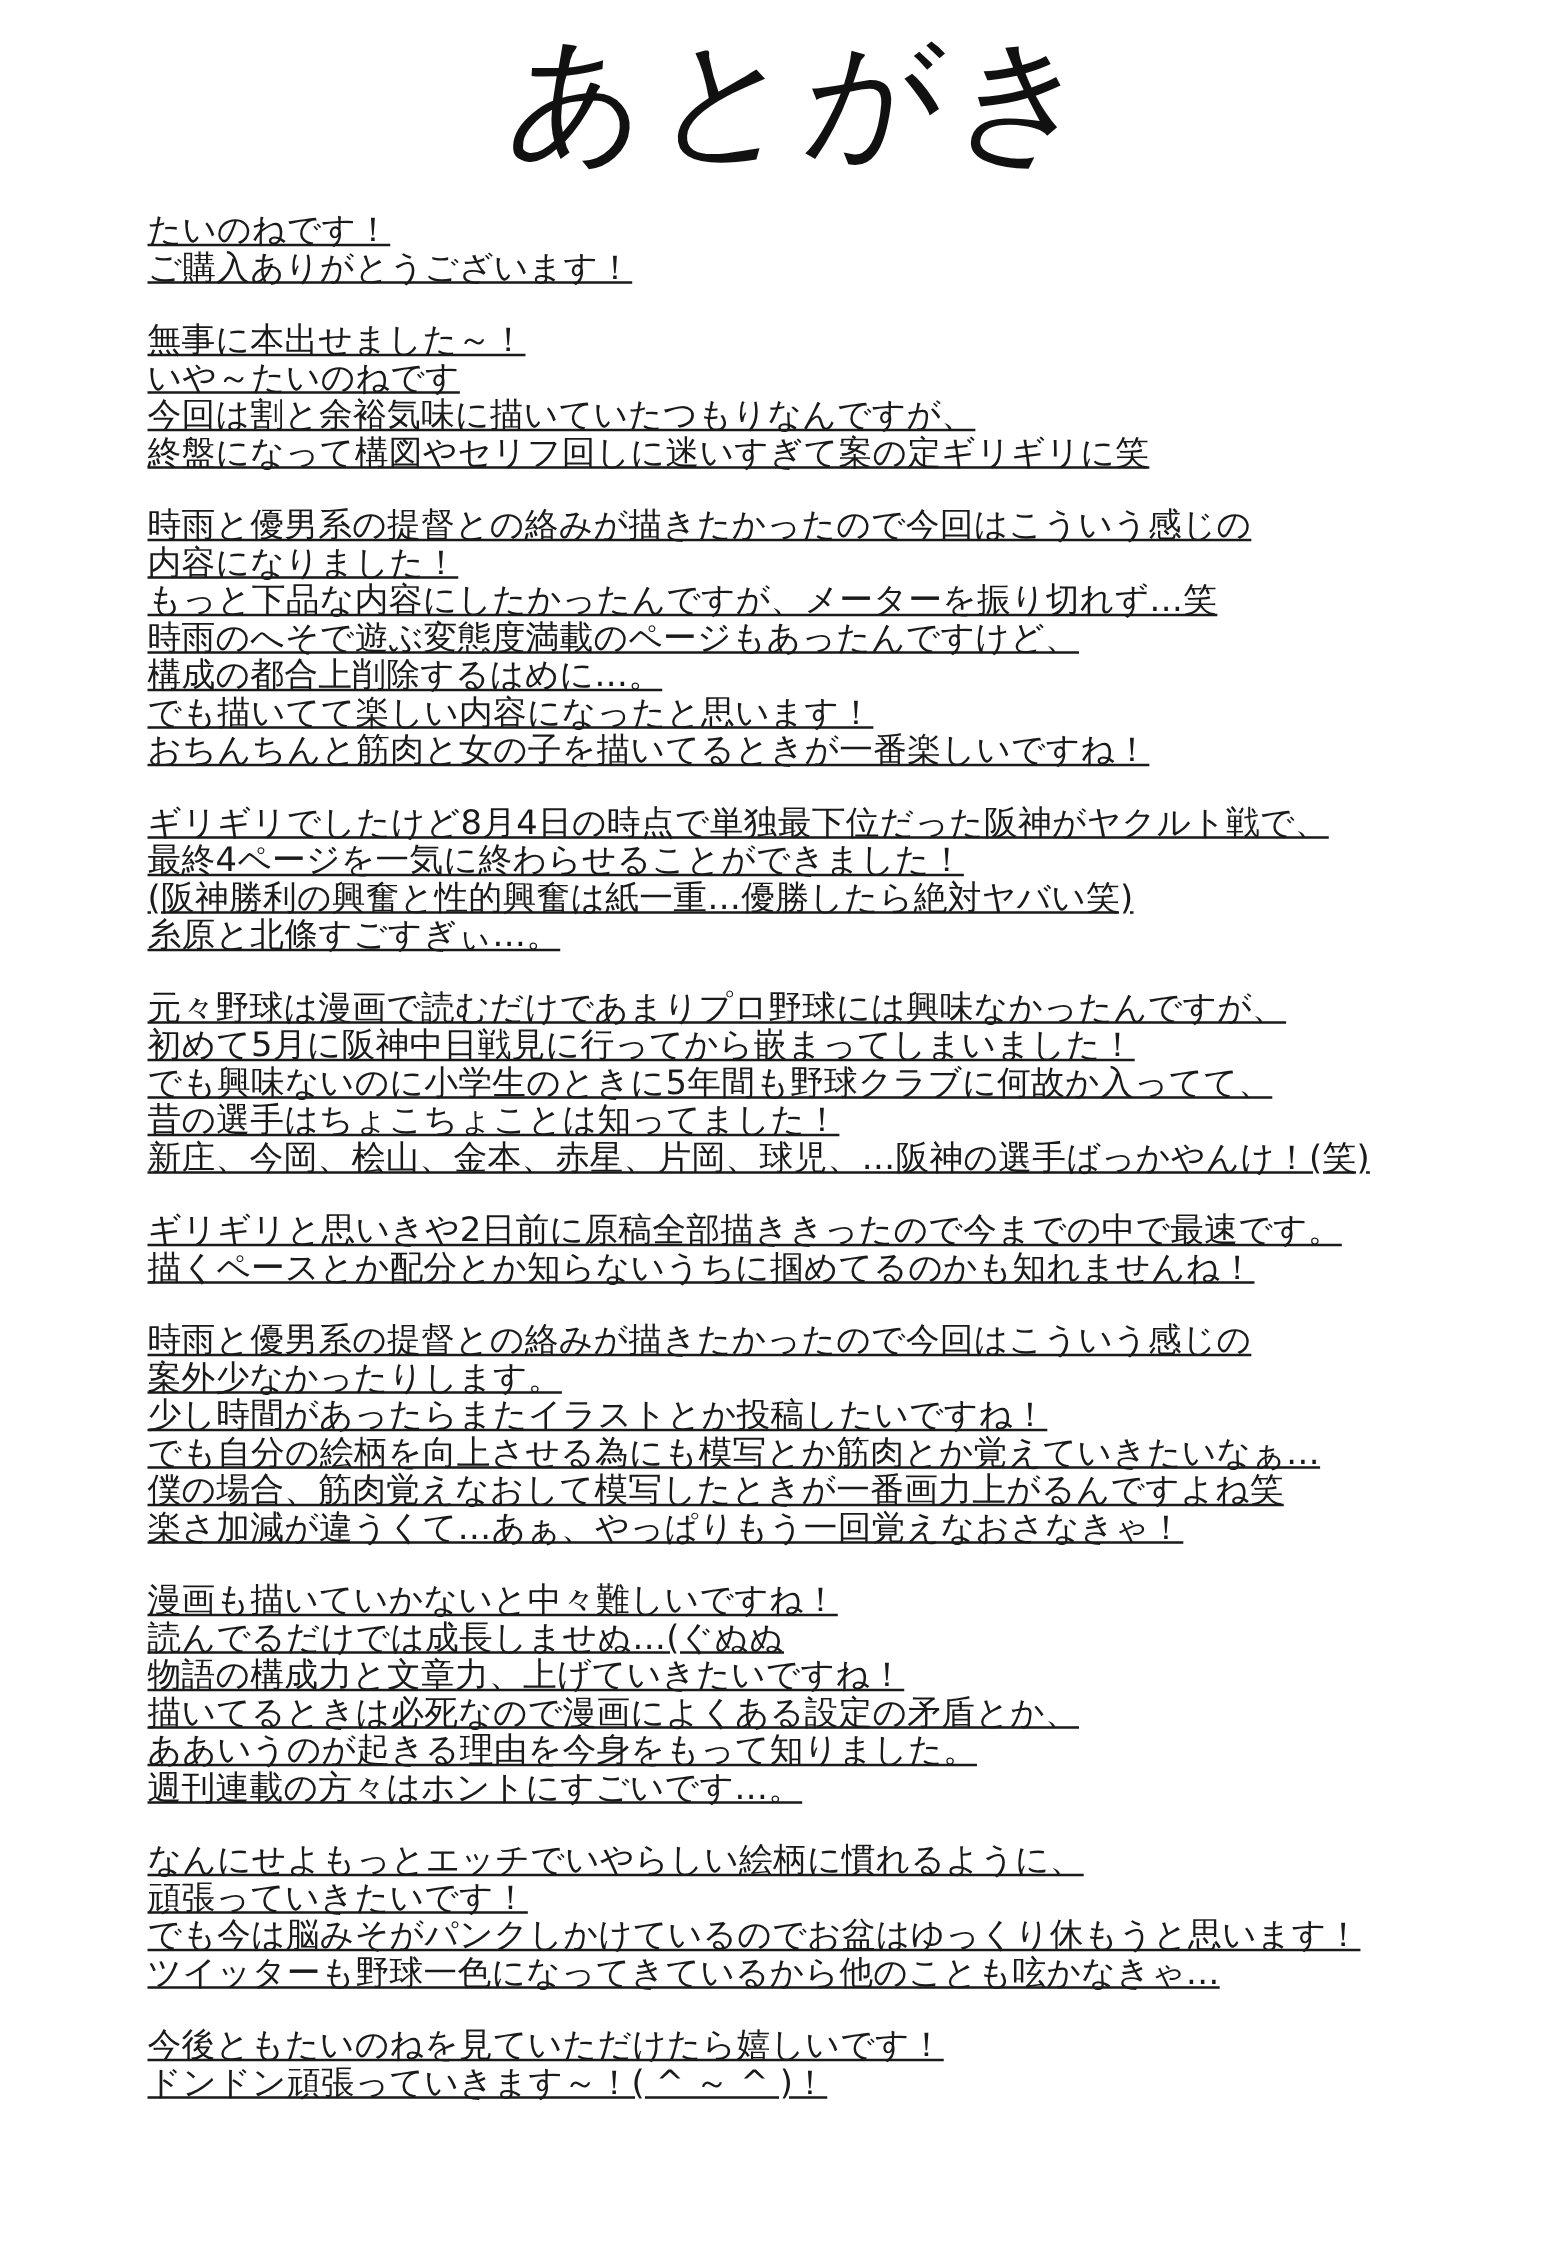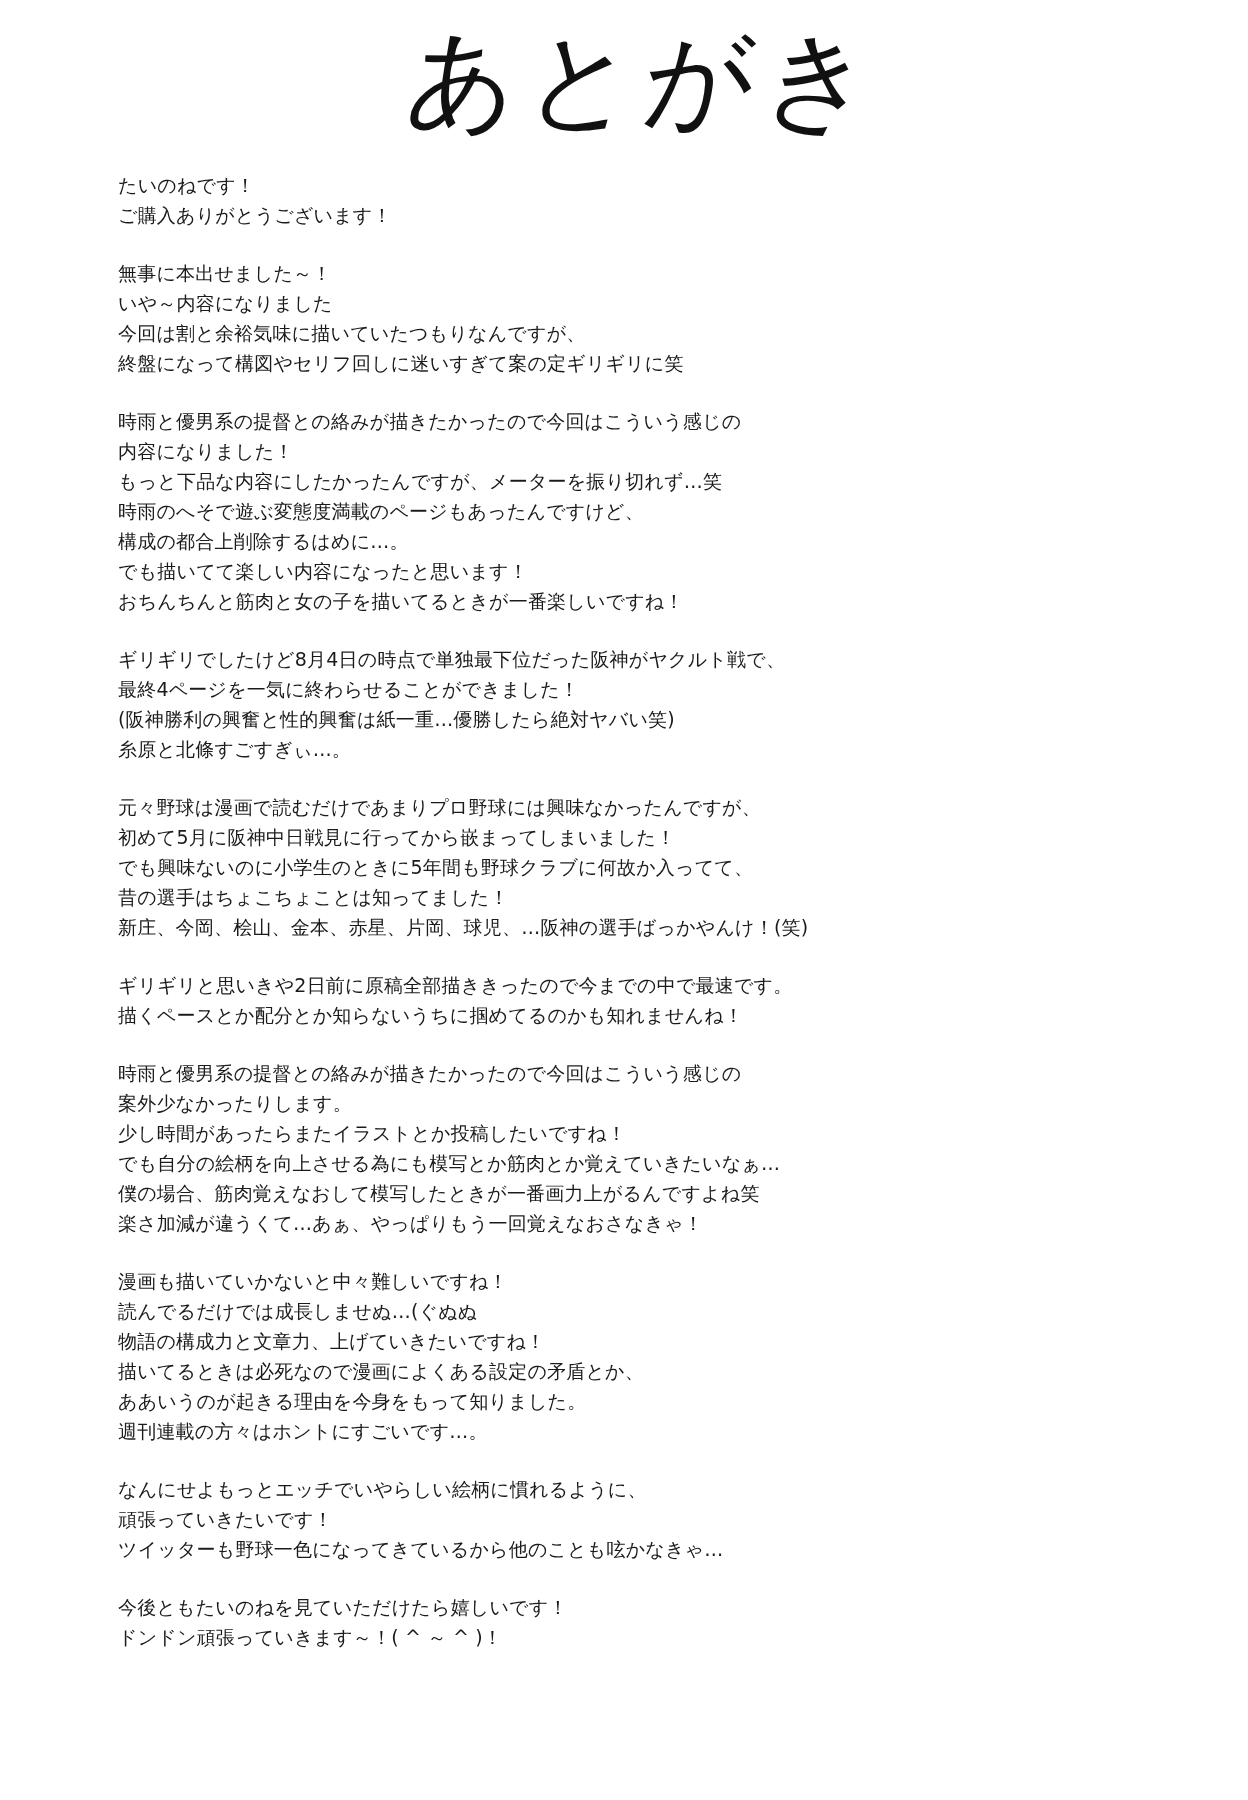--- a/index.html
+++ b/index.html
@@ -39,44 +39,45 @@
     width: 1010px;
   }
   .para {
     margin: 0 0 28px 0;
   }
   .para:last-child {
     margin-bottom: 0;
   }
   .line {
     font-family: "DejaVu Sans", sans-serif;
-    font-size: 19px;
+    font-size: 27px;
     line-height: 30px;
     letter-spacing: 0.2px;
     white-space: pre-wrap;
     color: #1a1a1a;
+    text-decoration: underline;
   }
 </style>
 </head>
 <body>
 
 <div class="page">
 
   <div class="title">あとがき</div>
 
   <div class="body">
 
     <div class="para">
       <div class="line">たいのねです！</div>
       <div class="line">ご購入ありがとうございます！</div>
     </div>
 
     <div class="para">
       <div class="line">無事に本出せました～！</div>
-      <div class="line">いや～内容になりました</div>
+      <div class="line">いや～たいのねです</div>
       <div class="line">今回は割と余裕気味に描いていたつもりなんですが、</div>
       <div class="line">終盤になって構図やセリフ回しに迷いすぎて案の定ギリギリに笑</div>
     </div>
 
     <div class="para">
       <div class="line">時雨と優男系の提督との絡みが描きたかったので今回はこういう感じの</div>
       <div class="line">内容になりました！</div>
       <div class="line">もっと下品な内容にしたかったんですが、メーターを振り切れず…笑</div>
       <div class="line">時雨のへそで遊ぶ変態度満載のページもあったんですけど、</div>
       <div class="line">構成の都合上削除するはめに…。</div>
@@ -118,20 +119,21 @@
       <div class="line">読んでるだけでは成長しませぬ…(ぐぬぬ</div>
       <div class="line">物語の構成力と文章力、上げていきたいですね！</div>
       <div class="line">描いてるときは必死なので漫画によくある設定の矛盾とか、</div>
       <div class="line">ああいうのが起きる理由を今身をもって知りました。</div>
       <div class="line">週刊連載の方々はホントにすごいです…。</div>
     </div>
 
     <div class="para">
       <div class="line">なんにせよもっとエッチでいやらしい絵柄に慣れるように、</div>
       <div class="line">頑張っていきたいです！</div>
+      <div class="line">でも今は脳みそがパンクしかけているのでお盆はゆっくり休もうと思います！</div>
       <div class="line">ツイッターも野球一色になってきているから他のことも呟かなきゃ…</div>
     </div>
 
     <div class="para">
       <div class="line">今後ともたいのねを見ていただけたら嬉しいです！</div>
       <div class="line">ドンドン頑張っていきます～！( ^ ～ ^ )！</div>
 
     </div>
 
   </div>

